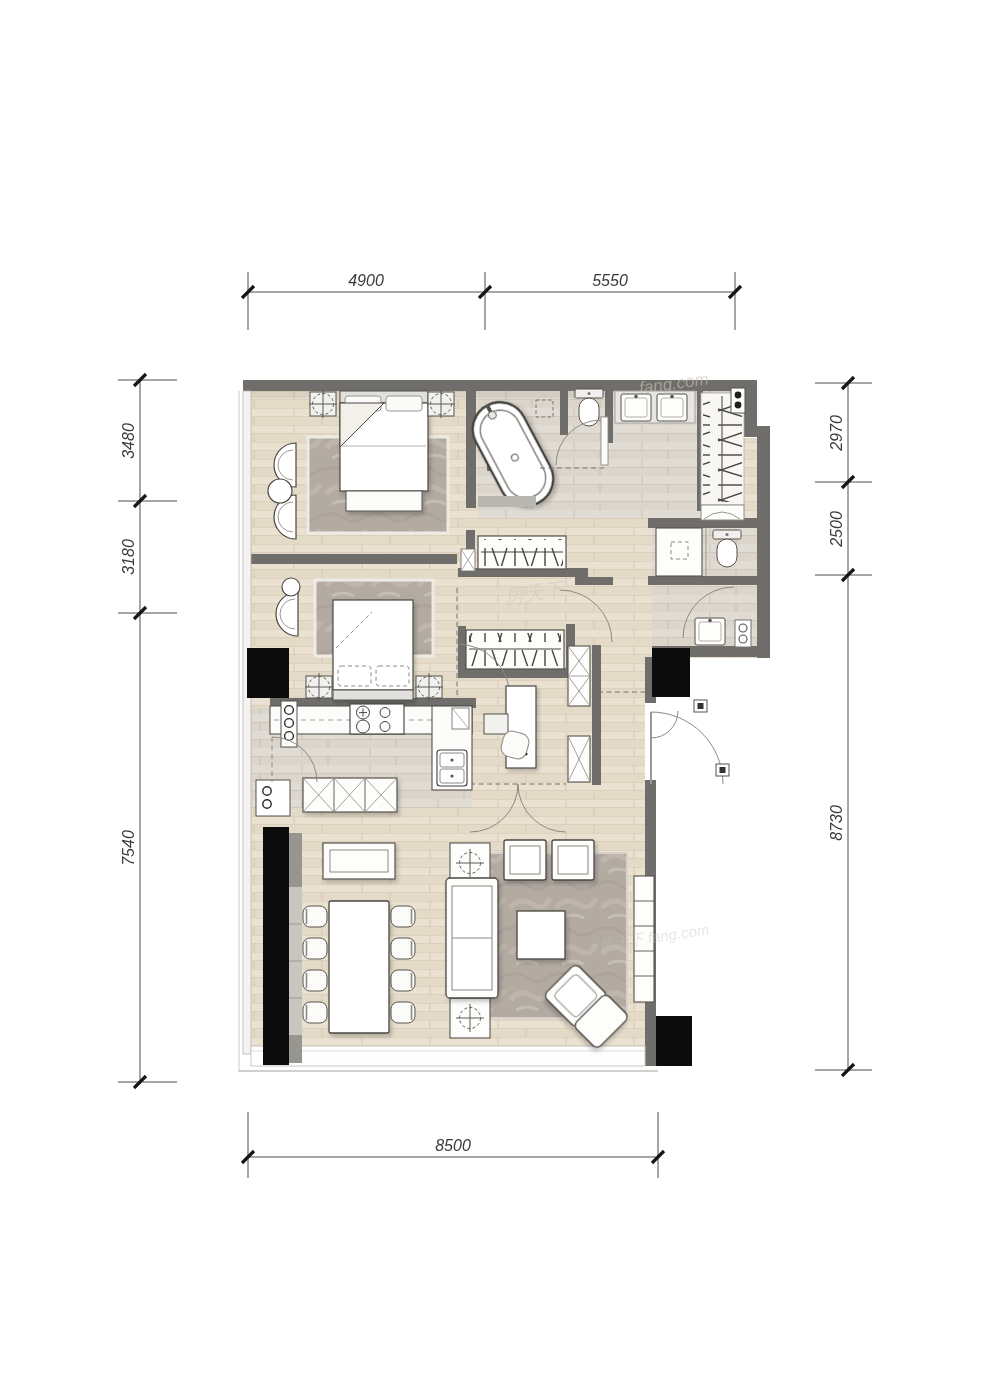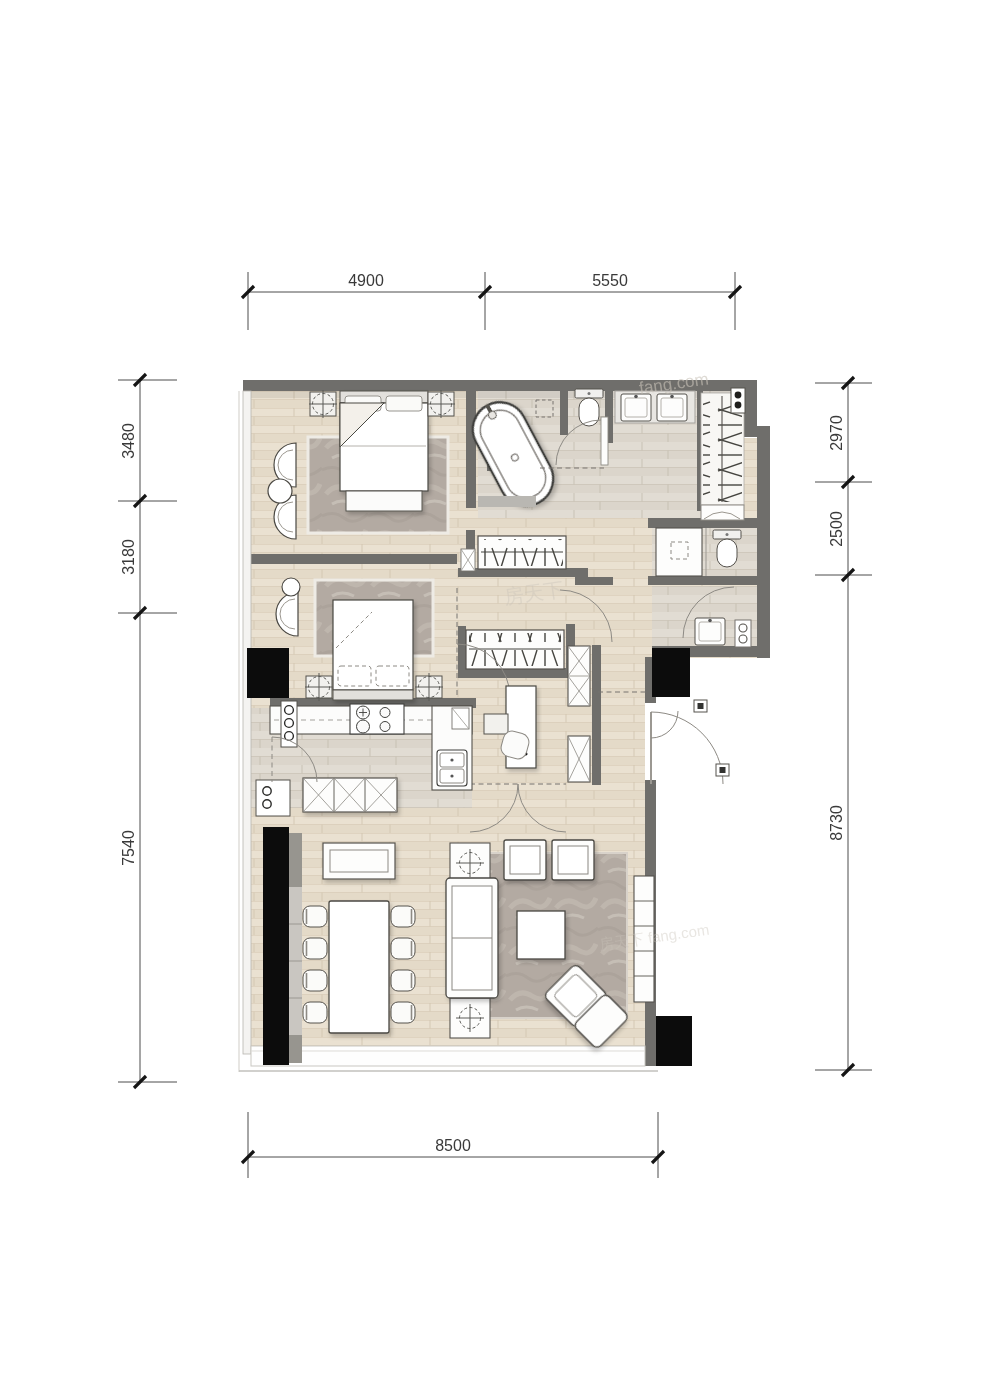--- a/index.html
+++ b/index.html
@@ -1,17 +1,17 @@
 <!DOCTYPE html>
 <html><head>
 <meta charset="utf-8">
 <style>
   html,body{margin:0;padding:0;background:#ffffff;}
   .stage{position:relative;width:990px;height:1376px;background:#ffffff;overflow:hidden;
-         font-family:"Liberation Sans", sans-serif;}
+         font-family:"Liberation Sans", sans-serif;font-style:italic;}
   svg{position:absolute;left:0;top:0;}
   text.dim{font-family:"Liberation Sans", sans-serif;font-size:16px;fill:#3a3a3a;}
   text.wm{font-family:"Liberation Sans", sans-serif;fill:#c9c3b9;}
 </style>
 </head>
 <body>
 
 <div class="stage">
 <svg width="990" height="1400" viewBox="0 0 990 1400">
   <defs>

